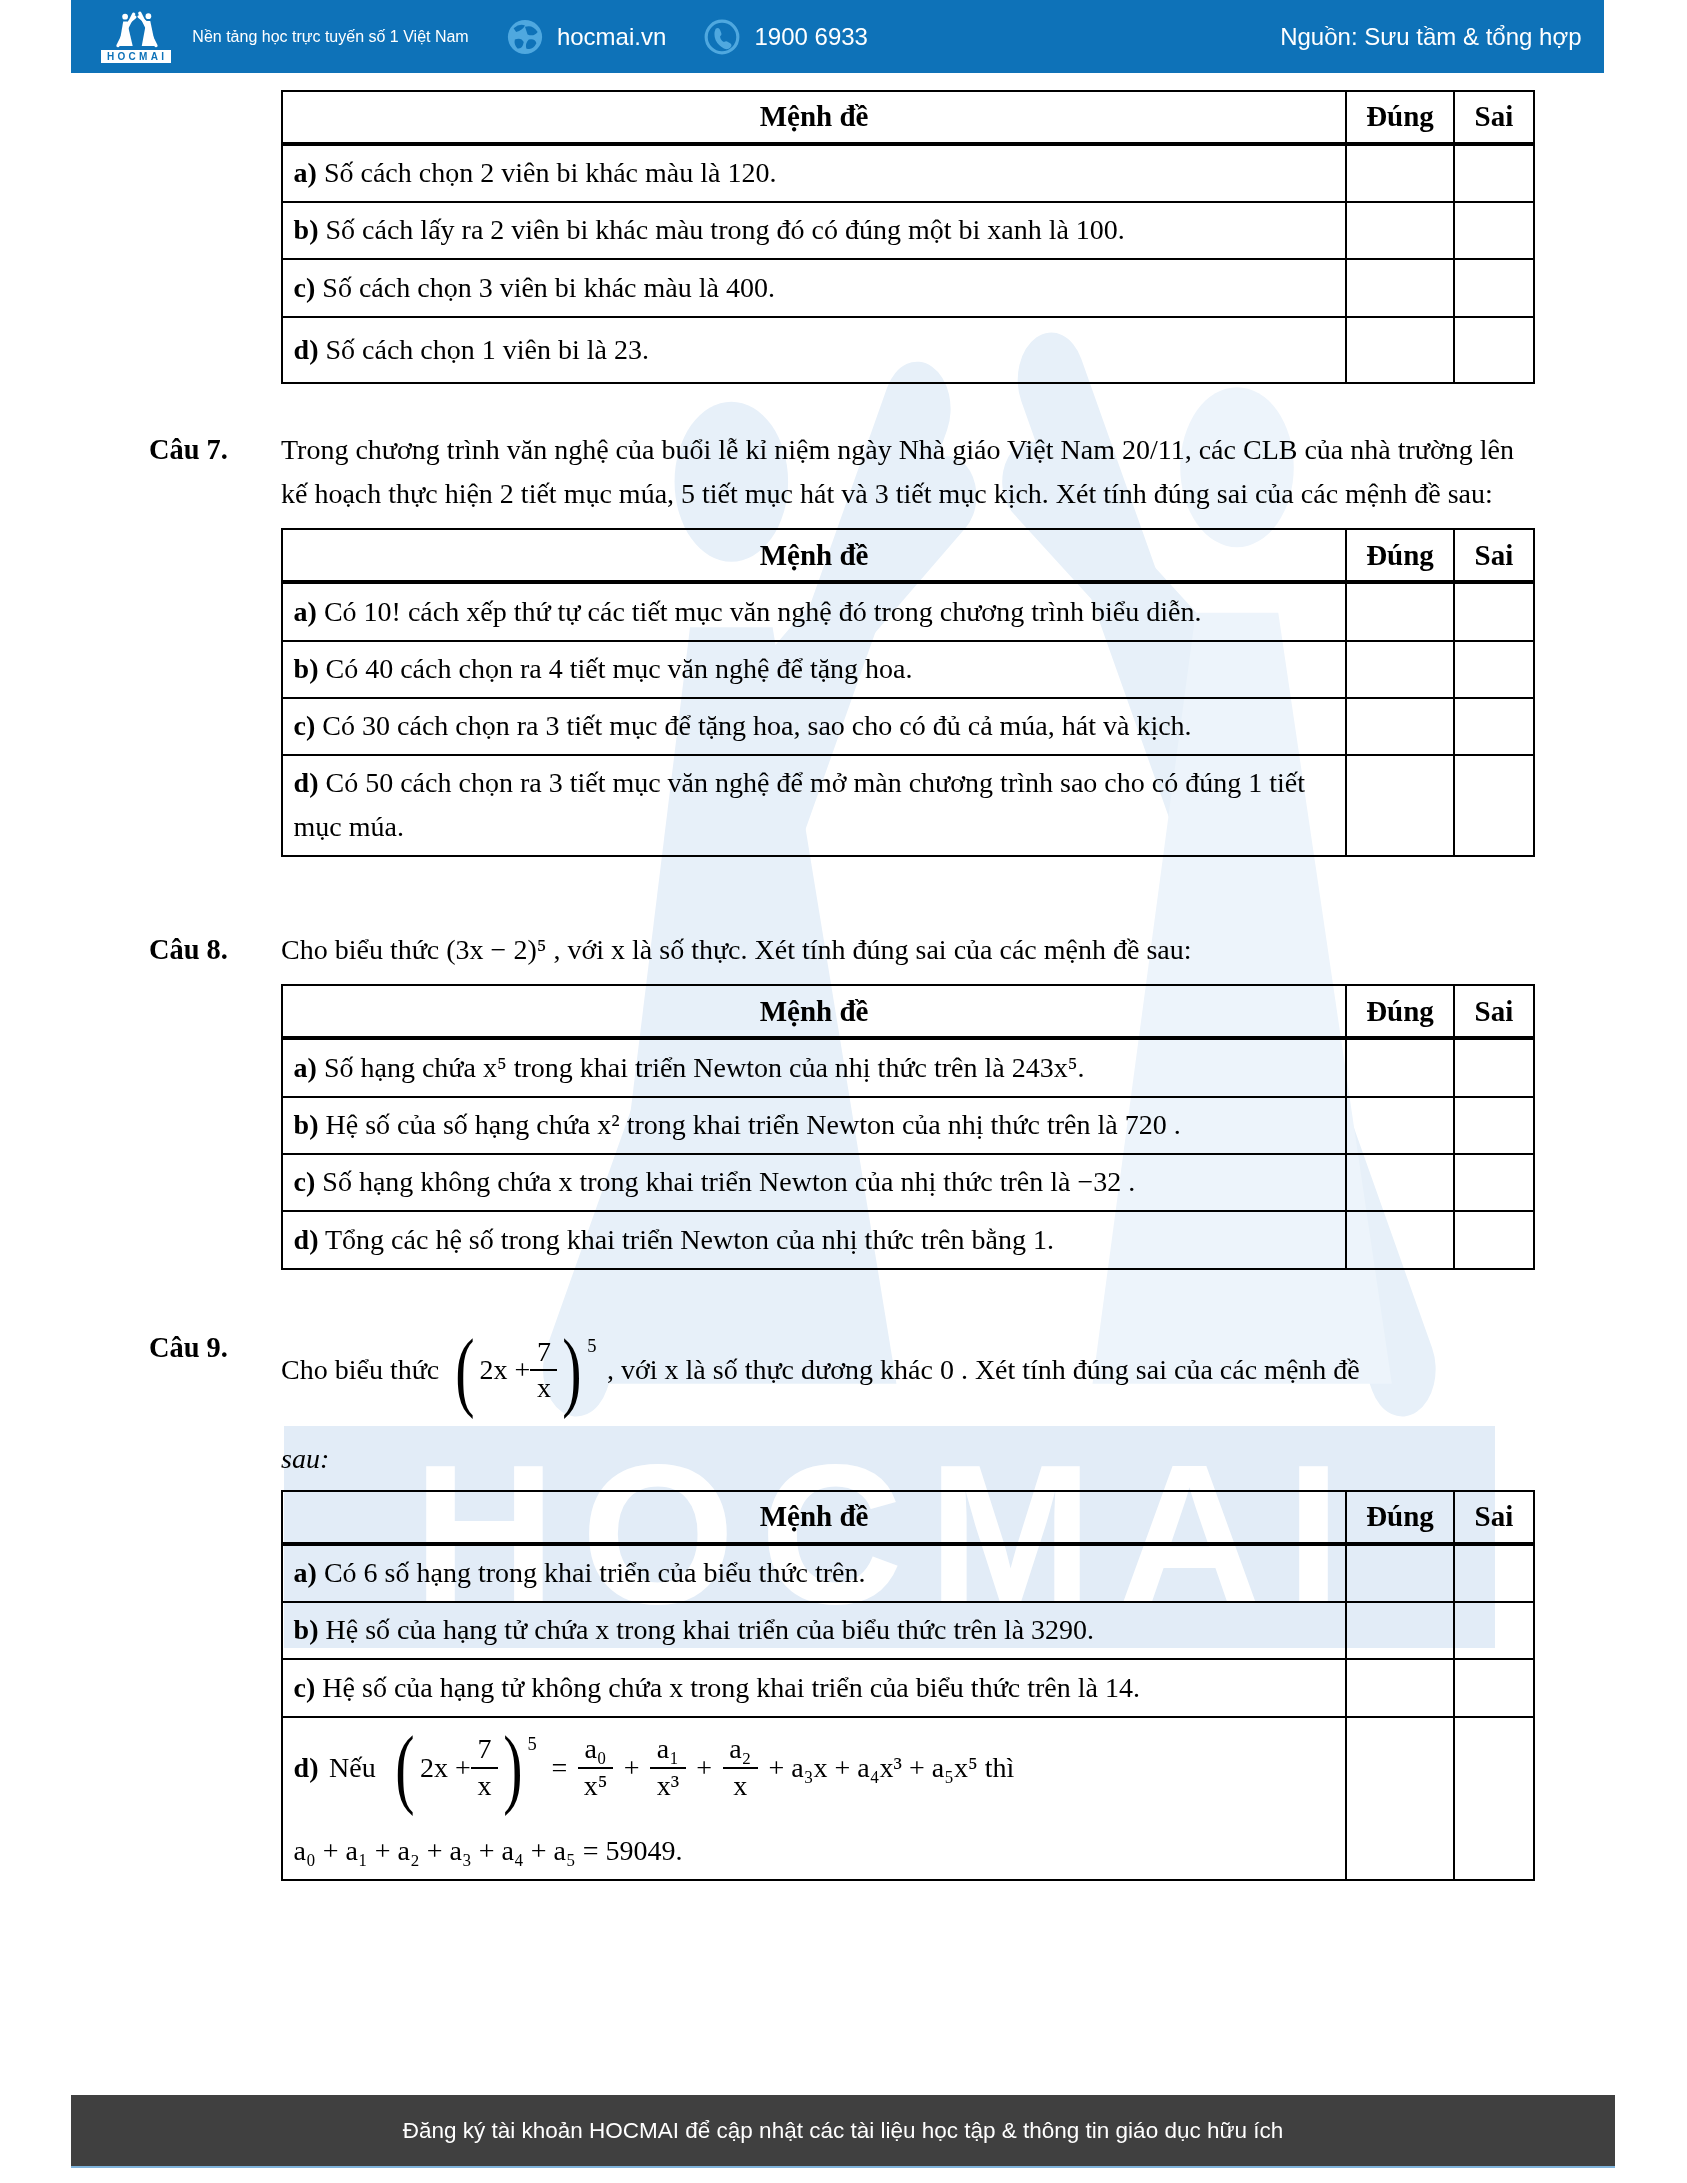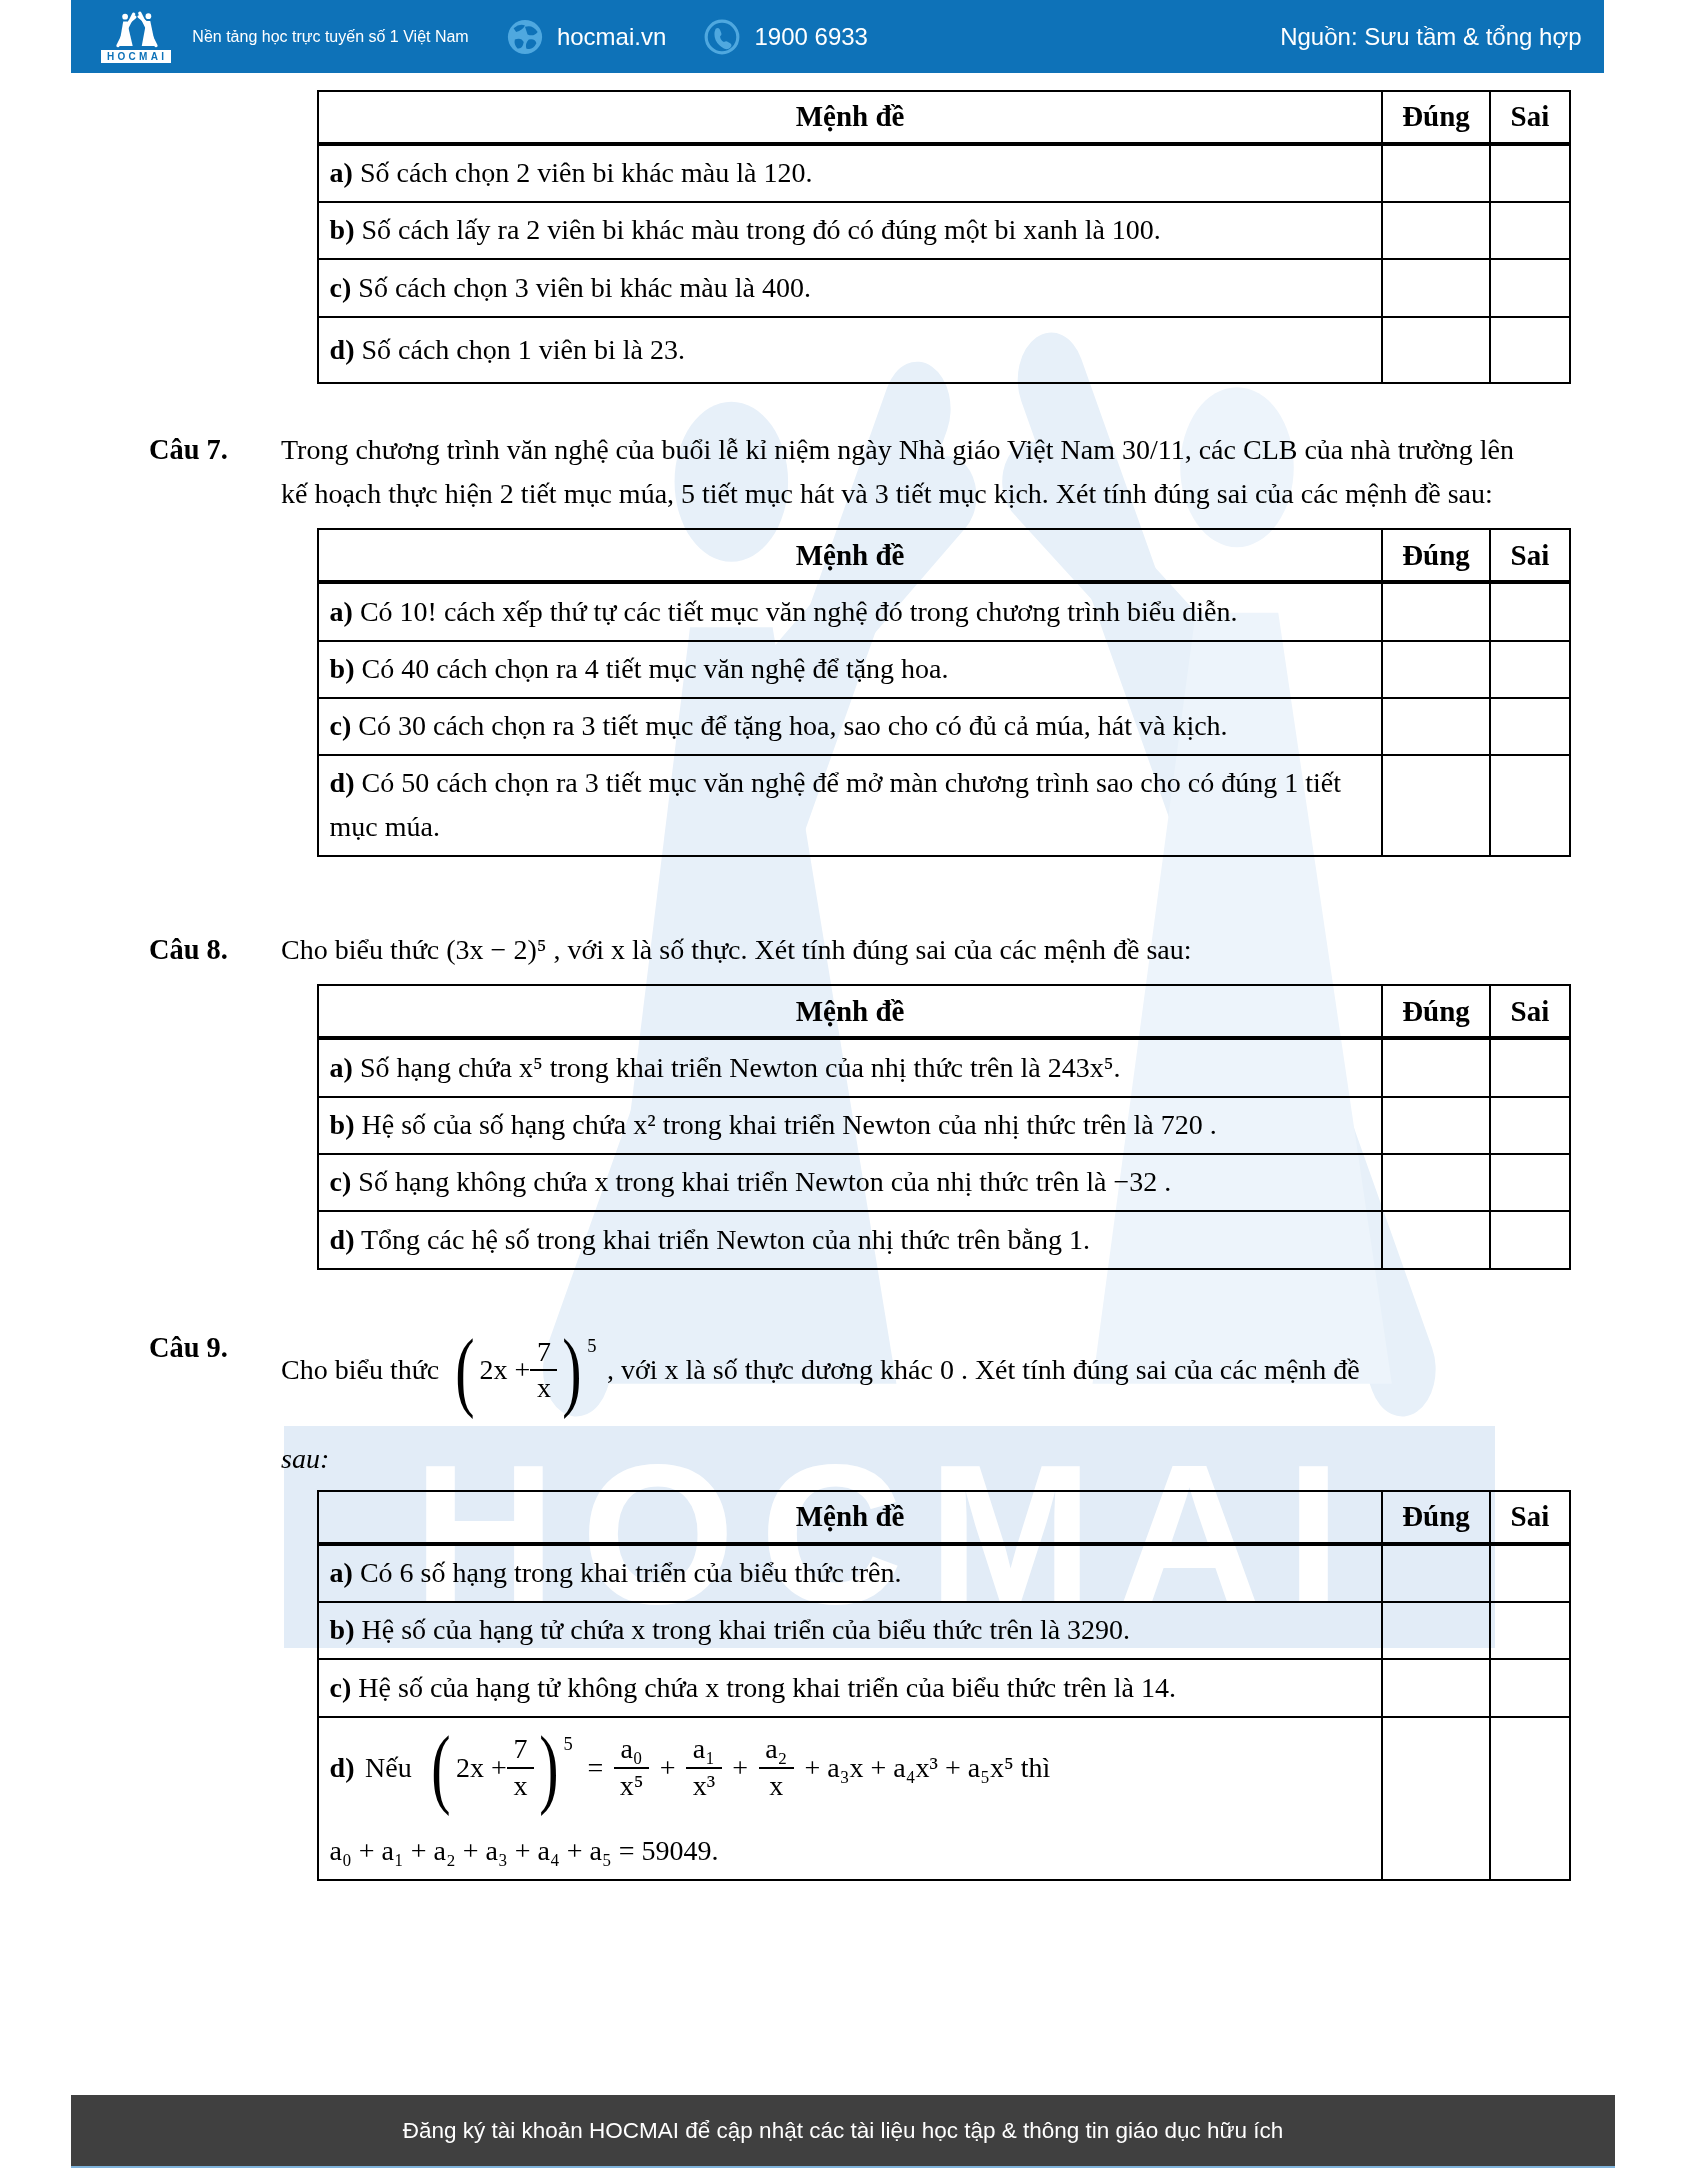--- a/index.html
+++ b/index.html
@@ -54,21 +54,21 @@
   .question { display:flex; align-items:flex-start; }
   .qlabel { width:132px; flex:0 0 auto; font-weight:bold; font-size:28.4px; line-height:1.55; }
   .qbody { flex:1; min-width:0; font-size:28px; line-height:1.55; }
   .q6 { margin-top:33px; }
   .q7 { margin-top:44px; }
   .q8 { margin-top:71px; }
   .q9 { margin-top:56px; }
 
   table.statements {
     width:100%; border-collapse:collapse; table-layout:fixed;
-    border:2.6px solid #000; margin-top:13.2px; background:transparent;margin-left:36px;
+    border:2.6px solid #000; margin-top:13.2px; background:transparent;
   }
   table.statements th, table.statements td { border:2.6px solid #000; }
   table.statements th {
     font-size:29px; font-weight:bold; text-align:center;
     padding:2.6px 4px; border-bottom:4px solid #000;
   }
   td.stmt { font-size:28px; padding:5.3px 9.3px 6.6px 10.6px; text-align:left; vertical-align:middle; }
   td.mark { background:transparent; }
   .pfx { font-weight:bold; }
   .it { font-style:italic; }
@@ -175,21 +175,21 @@
               <td class="mark"></td>
         </tr>
       </tbody>
         </table>
     </div>
   </div>
 
   <div class="question q7">
     <div class="qlabel">Câu 7.</div>
     <div class="qbody">
-      <div>Trong chương trình văn nghệ của buổi lễ kỉ niệm ngày Nhà giáo Việt Nam 30/11, các CLB của nhà trường lên kế hoạch thực hiện 2 tiết mục múa, 5 tiết mục hát và 3 tiết mục kịch. Xét tính đúng sai của các mệnh đề sau:</div>
+      <div>Trong chương trình văn nghệ của buổi lễ kỉ niệm ngày Nhà giáo Việt Nam 20/11, các CLB của nhà trường lên kế hoạch thực hiện 2 tiết mục múa, 5 tiết mục hát và 3 tiết mục kịch. Xét tính đúng sai của các mệnh đề sau:</div>
       <table class="statements">
         <colgroup>
             <col style="width:85%">
             <col style="width:8.6%">
             <col style="width:6.4%">
           </colgroup>
         <tbody>
             <tr>
           <th>Mệnh đề</th>
           <th>Đúng</th>

